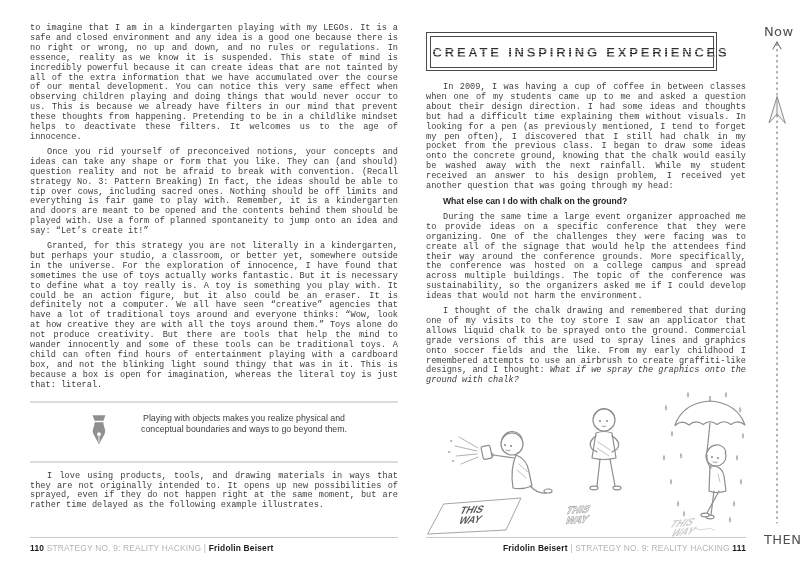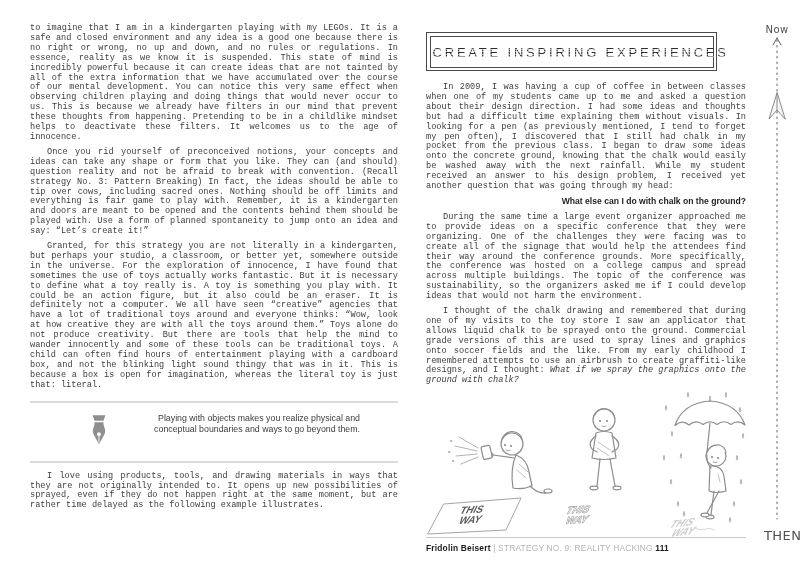--- a/index.html
+++ b/index.html
@@ -6,47 +6,47 @@
   .spread{
     position:relative;width:800px;height:567px;background:#ffffff;
     font-family:"Liberation Sans",sans-serif;color:#3d3d3d;overflow:hidden;
     margin:0 auto;
   }
   .page{position:absolute;top:24px;height:522px;}
   .page-left{left:30px;width:368px;}
   .page-right{left:426px;width:320px;}
   p.body{font-size:8.6px;line-height:9.9px;text-align:justify;margin:0 0 5px 0;font-family:Liberation Mono, monospace;}
   .indent{text-indent:17px;}
-  .question{font-size:8.6px;line-height:9.9px;font-weight:bold;color:#1f1f1f;margin:2px 0 6px 0;text-indent:17px;text-align:right;}
+  .question{font-size:8.6px;line-height:9.9px;font-weight:bold;color:#1f1f1f;margin:2px 0 6px 0;text-indent:17px;}
   em.it{font-style:italic;}
   
   .callout{margin:10px 0 9px 0;border-top:2px solid #dcdcdc;border-bottom:2px solid #dcdcdc;
     padding:10px 0;display:flex;align-items:center;}
   .callout-icon{margin-left:58px;flex:0 0 22px;}
-  .callout-text{font-size:8.8px;line-height:11.5px;margin:0 0 15px 18px;width:232px;text-align:right;}
+  .callout-text{font-size:8.8px;line-height:11.5px;margin:0 0 15px 18px;width:232px;text-align:center;}
   
   .header-box{border:1.4px solid #4a4a4a;padding:2.5px;width:284px;margin:8px 0 12px 0;background:#fff;}
   .header-inner{border:1px solid #4a4a4a;padding:6px 2px;text-align:center;}
-  .hatched{font-weight:normal;font-size:13px;letter-spacing:2.8px;color:#3a3a3a;white-space:nowrap;}
+  .hatched{font-weight:bold;font-size:13px;letter-spacing:2.8px;color:#3a3a3a;white-space:nowrap;}
   @supports (-webkit-background-clip: text){
     .hatched{
       background:repeating-linear-gradient(180deg,#2e2e2e 0 1.4px,#9a9a9a 1.4px 2.4px);
       -webkit-background-clip:text;background-clip:text;color:transparent;
     }
   }
   
   .page-footer{position:absolute;bottom:14px;border-top:1px solid #c9c9c9;padding-top:5px;
     font-size:8.4px;letter-spacing:0.2px;white-space:nowrap;}
   .footer-left{left:30px;width:368px;text-align:left;}
-  .footer-right{left:426px;width:320px;text-align:left;}
+  .footer-right{left:426px;width:320px;text-align:right;}
   .f-bold{color:#1c1c1c;font-weight:bold;}
   .f-gray{color:#b3b3b3;}
   
   .timeline{position:absolute;right:10px;top:24px;width:26px;height:530px;text-align:center;}
-  .tl-label{font-size:10px;color:#4f4f4f;letter-spacing:0.4px;font-family:"DejaVu Sans",sans-serif;}
+  .tl-label{font-size:13px;color:#4f4f4f;letter-spacing:0.4px;font-family:"DejaVu Sans",sans-serif;}
   .tl-then{font-size:13px;margin-top:1px;}
   .illus{display:block;margin-top:6px;}
 </style>
 </head>
 <body>
 
 <div class="spread">
 
   <div class="page page-left">
     <p class="body">to imagine that I am in a kindergarten playing with my LEGOs. It is a safe and closed environment and any idea is a good one because there is no right or wrong, no up and down, and no rules or regulations. In essence, reality as we know it is suspended. This state of mind is incredibly powerful because it can create ideas that are not tainted by all of the extra information that we have accumulated over the course of our mental development. You can notice this very same effect when observing children playing and doing things that would never occur to us. This is because we already have filters in our mind that prevent these thoughts from happening. Pretending to be in a childlike mindset helps to deactivate these filters. It welcomes us to the age of innocence.</p>
@@ -61,20 +61,26 @@
           <circle cx="12" cy="21.5" r="2.1" fill="#ffffff"></circle>
           <line x1="12" y1="23.6" x2="12" y2="30.5" stroke="#ffffff" stroke-width="1"></line>
         </svg>
       </span>
       <p class="callout-text">Playing with objects makes you realize physical and conceptual boundaries and ways to go beyond them.</p>
     </div>
 
     <p class="body indent">I love using products, tools, and drawing materials in ways that they are not originally intended to. It opens up new possibilities of sprayed, even if they do not happen right at the same moment, but are rather time delayed as the following example illustrates.</p>
   </div>
 
+  <div class="page-footer footer-left">
+    <span class="f-bold">110</span>
+    <span class="f-gray">STRATEGY NO. 9: REALITY HACKING</span>
+    <span class="f-gray">|</span>
+    <span class="f-bold">Fridolin Beisert</span>
+  </div>
 
   <div class="page page-right">
     <div class="header-box">
       <div class="header-inner">
         <span class="hatched">CREATE INSPIRING EXPERIENCES</span>
       </div>
     </div>
 
     <p class="body indent">In 2009, I was having a cup of coffee in between classes when one of my students came up to me and asked a question about their design direction. I had some ideas and thoughts but had a difficult time explaining them without visuals. In looking for a pen (as previously mentioned, I tend to forget my pen often), I discovered that I still had chalk in my pocket from the previous class. I began to draw some ideas onto the concrete ground, knowing that the chalk would easily be washed away with the next rainfall. While my student received an answer to his design problem, I received yet another question that was going through my head:</p>
     <p class="question">What else can I do with chalk on the ground?</p>

